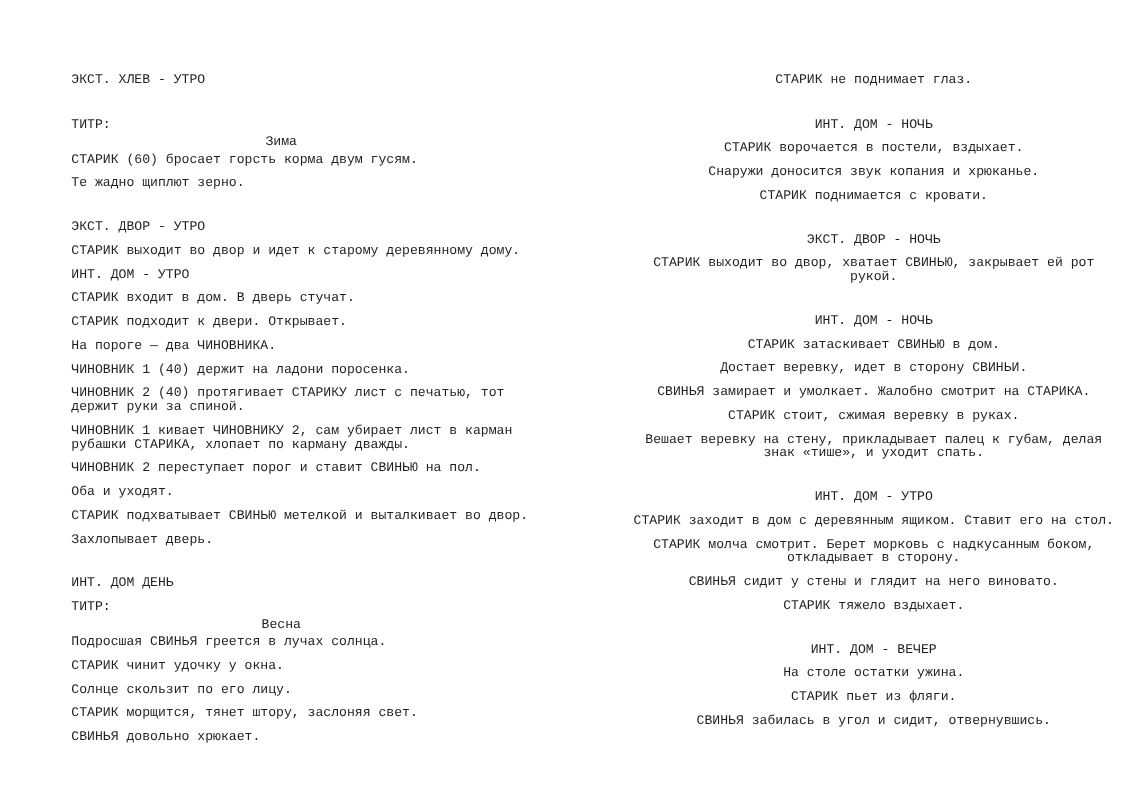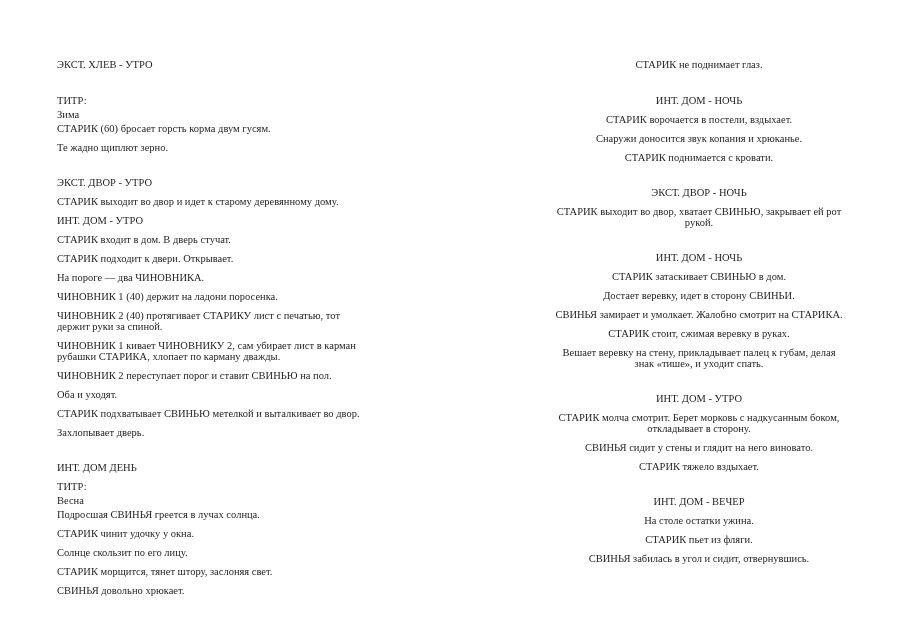--- a/index.html
+++ b/index.html
@@ -6,21 +6,21 @@
     margin: 0;
     padding: 0;
     background: #ffffff;
   }
   .page {
     position: relative;
     width: 900px;
     height: 630px;
     background: #ffffff;
     overflow: hidden;
-    font-family: Liberation Serif, serif;
+    font-family: Liberation Mono, monospace;
     font-size: 10.5px;
     line-height: 11px;
     color: #1f1f1f;
     border-radius: 30px;
   }
   .column {
     position: absolute;
     top: 59px;
     width: 404px;
     white-space: pre;
@@ -30,27 +30,27 @@
 
   .para { margin-top: 8px; }
   .para:first-child { margin-top: 0; }
   .gap-first { margin-top: 0; }
   .gap-tight { margin-top: 3px; }
   .gap-wide  { margin-top: 24px; }
   .gap-xwide { margin-top: 24.5px; }
 
   .kind-center {
     width: 336px;
-    text-align: left;
+    text-align: center;
   }
 </style>
 </head>
 <body>
 
 <div class="page" style="background: rgb(255, 255, 255); color: rgb(31, 31, 31);">
   <div class="column col-left"><div class="para kind-scene gap-first">ЭКСТ. ХЛЕВ - УТРО</div><div class="para kind-action gap-xwide">ТИТР:</div><div class="para kind-center gap-tight">Зима</div><div class="para kind-action gap-tight">СТАРИК (60) бросает горсть корма двум гусям.</div><div class="para kind-action gap-normal">Те жадно щиплют зерно.</div><div class="para kind-scene gap-wide">ЭКСТ. ДВОР - УТРО</div><div class="para kind-action gap-normal">СТАРИК выходит во двор и идет к старому деревянному дому.</div><div class="para kind-scene gap-normal">ИНТ. ДОМ - УТРО</div><div class="para kind-action gap-normal">СТАРИК входит в дом. В дверь стучат.</div><div class="para kind-action gap-normal">СТАРИК подходит к двери. Открывает.</div><div class="para kind-action gap-normal">На пороге — два ЧИНОВНИКА.</div><div class="para kind-action gap-normal">ЧИНОВНИК 1 (40) держит на ладони поросенка.</div><div class="para kind-action gap-normal">ЧИНОВНИК 2 (40) протягивает СТАРИКУ лист с печатью, тот
 держит руки за спиной.</div><div class="para kind-action gap-normal">ЧИНОВНИК 1 кивает ЧИНОВНИКУ 2, сам убирает лист в карман
 рубашки СТАРИКА, хлопает по карману дважды.</div><div class="para kind-action gap-normal">ЧИНОВНИК 2 переступает порог и ставит СВИНЬЮ на пол.</div><div class="para kind-action gap-normal">Оба и уходят.</div><div class="para kind-action gap-normal">СТАРИК подхватывает СВИНЬЮ метелкой и выталкивает во двор.</div><div class="para kind-action gap-normal">Захлопывает дверь.</div><div class="para kind-scene gap-wide">ИНТ. ДОМ ДЕНЬ</div><div class="para kind-action gap-normal">ТИТР:</div><div class="para kind-center gap-tight">Весна</div><div class="para kind-action gap-tight">Подросшая СВИНЬЯ греется в лучах солнца.</div><div class="para kind-action gap-normal">СТАРИК чинит удочку у окна.</div><div class="para kind-action gap-normal">Солнце скользит по его лицу.</div><div class="para kind-action gap-normal">СТАРИК морщится, тянет штору, заслоняя свет.</div><div class="para kind-action gap-normal">СВИНЬЯ довольно хрюкает.</div></div>
   <div class="column col-right"><div class="para kind-action gap-first">СТАРИК не поднимает глаз.</div><div class="para kind-scene gap-xwide">ИНТ. ДОМ - НОЧЬ</div><div class="para kind-action gap-normal">СТАРИК ворочается в постели, вздыхает.</div><div class="para kind-action gap-normal">Снаружи доносится звук копания и хрюканье.</div><div class="para kind-action gap-normal">СТАРИК поднимается с кровати.</div><div class="para kind-scene gap-wide">ЭКСТ. ДВОР - НОЧЬ</div><div class="para kind-action gap-normal">СТАРИК выходит во двор, хватает СВИНЬЮ, закрывает ей рот
 рукой.</div><div class="para kind-scene gap-wide">ИНТ. ДОМ - НОЧЬ</div><div class="para kind-action gap-normal">СТАРИК затаскивает СВИНЬЮ в дом.</div><div class="para kind-action gap-normal">Достает веревку, идет в сторону СВИНЬИ.</div><div class="para kind-action gap-normal">СВИНЬЯ замирает и умолкает. Жалобно смотрит на СТАРИКА.</div><div class="para kind-action gap-normal">СТАРИК стоит, сжимая веревку в руках.</div><div class="para kind-action gap-normal">Вешает веревку на стену, прикладывает палец к губам, делая
-знак «тише», и уходит спать.</div><div class="para kind-scene gap-wide">ИНТ. ДОМ - УТРО</div><div class="para kind-action gap-normal">СТАРИК молча смотрит. Берет морковь с надкусанным боком,
+знак «тише», и уходит спать.</div><div class="para kind-scene gap-wide">ИНТ. ДОМ - УТРО</div><div class="para kind-action gap-normal">СТАРИК заходит в дом с деревянным ящиком. Ставит его на стол.</div><div class="para kind-action gap-normal">СТАРИК молча смотрит. Берет морковь с надкусанным боком,
 откладывает в сторону.</div><div class="para kind-action gap-normal">СВИНЬЯ сидит у стены и глядит на него виновато.</div><div class="para kind-action gap-normal">СТАРИК тяжело вздыхает.</div><div class="para kind-scene gap-wide">ИНТ. ДОМ - ВЕЧЕР</div><div class="para kind-action gap-normal">На столе остатки ужина.</div><div class="para kind-action gap-normal">СТАРИК пьет из фляги.</div><div class="para kind-action gap-normal">СВИНЬЯ забилась в угол и сидит, отвернувшись.</div></div>
 </div>
 
 </body></html>

